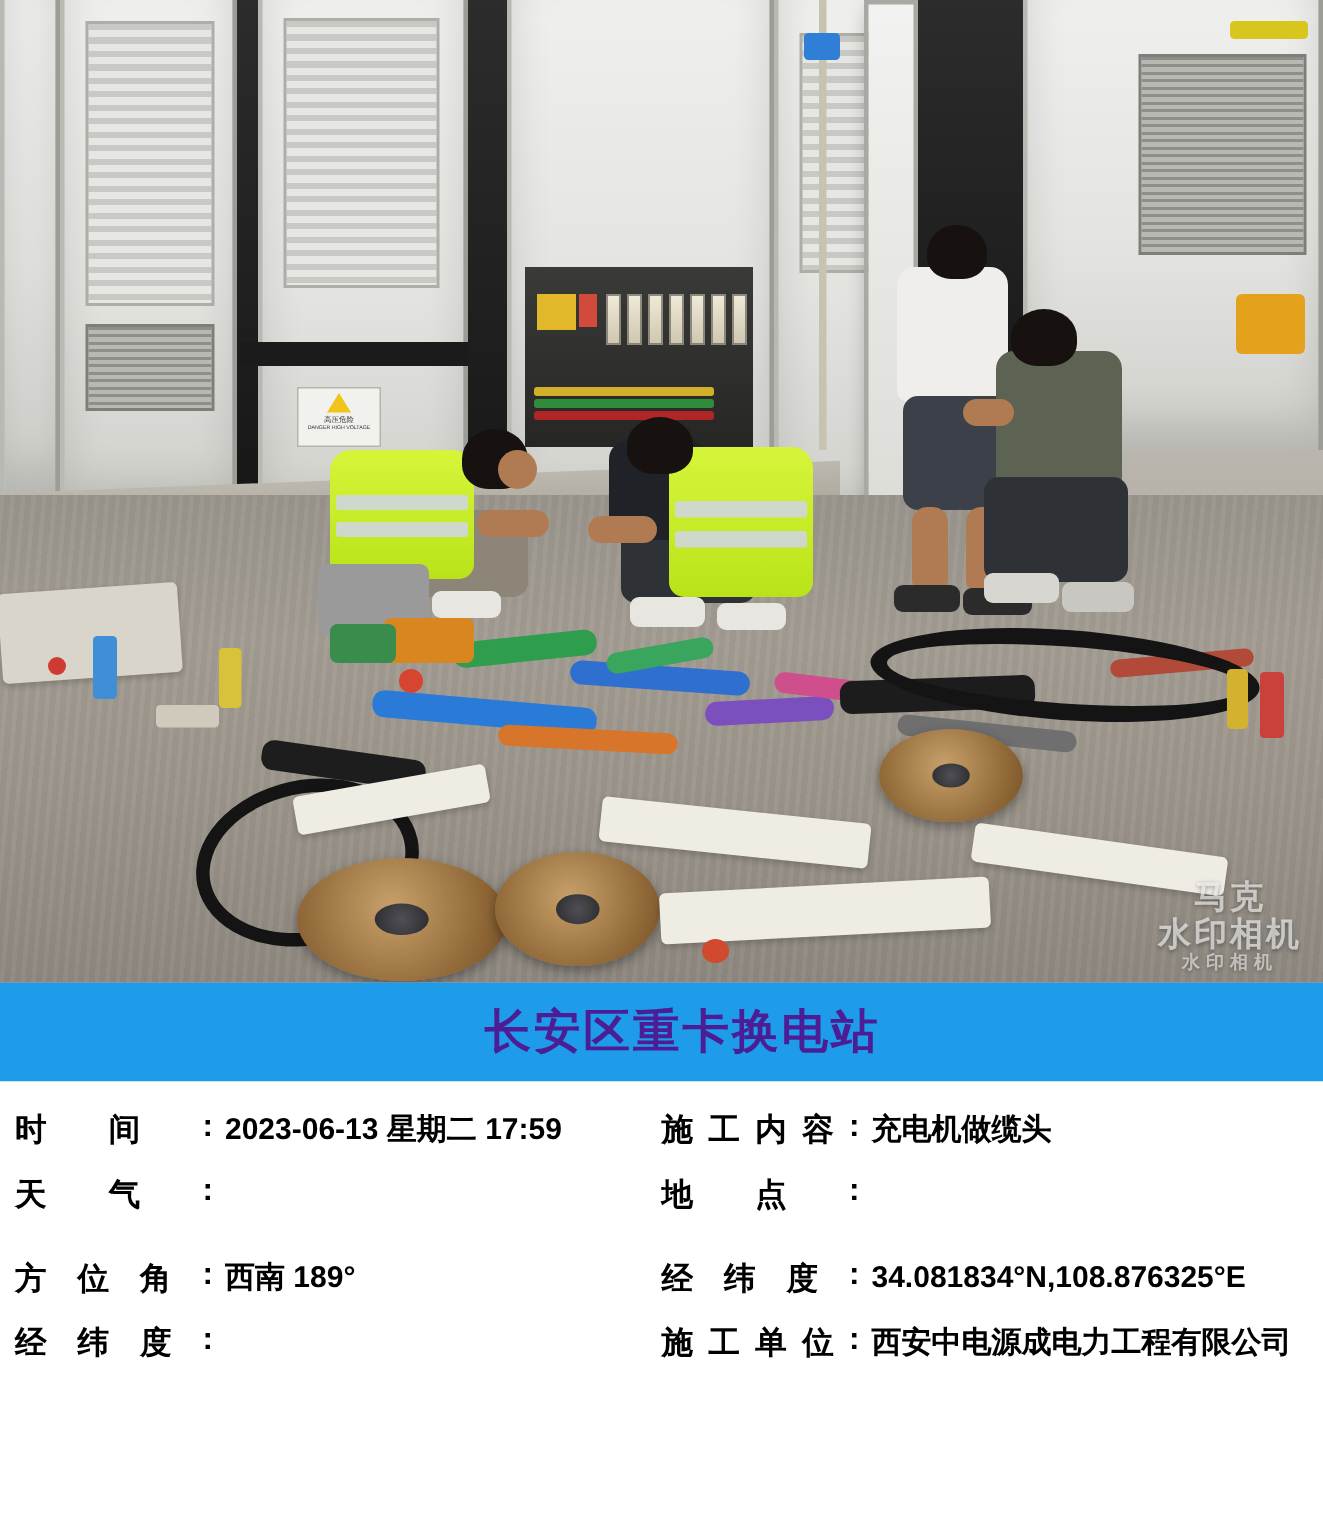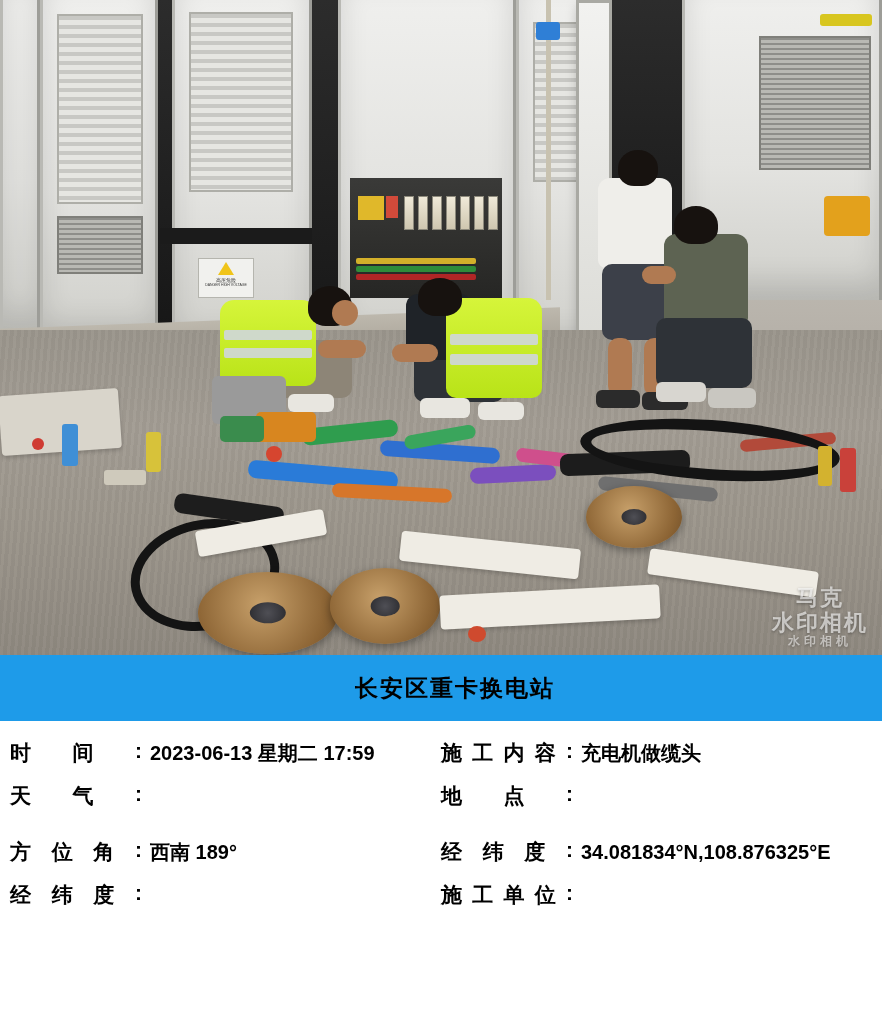--- a/index.html
+++ b/index.html
@@ -151,21 +151,21 @@
   .watermark .small { font-size: 12px; letter-spacing: 4px; opacity: .85; }
 
   
   .banner {
     position: relative;
     width: 882px; height: 66px;
     background: #1e9be9;
     display: flex; align-items: center; justify-content: center;
   }
   .banner-title {
-    color: #000000; font-size: 23px; font-weight: bold; letter-spacing: 2px; margin-left: 28px;
+    color: #4c1d95; font-size: 31px; font-weight: bold; letter-spacing: 2px; margin-left: 28px;
   }
 
   
   .info {
     position: relative;
     width: 882px;
     padding: 18px 10px 10px 10px;
     background: #fff;
   }
   .row { display: flex; width: 100%; margin-bottom: 14px; }
@@ -410,17 +410,18 @@
         </div>
       </div>
       <div class="cell">
         <div class="label w4">
           <span>施</span>
           <span>工</span>
           <span>单</span>
           <span>位</span>
           <span class="colon">:</span>
         </div>
+        <div class="value">西安中电源成电力工程有限公司</div>
       </div>
     </div>
 
   </div>
 </div>
 
 </body></html>

